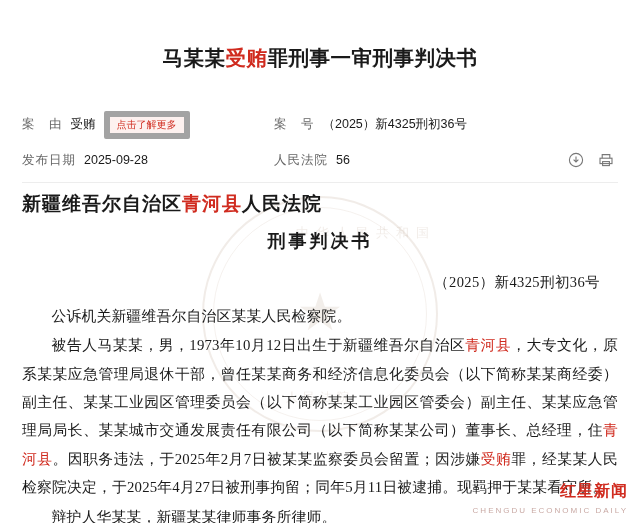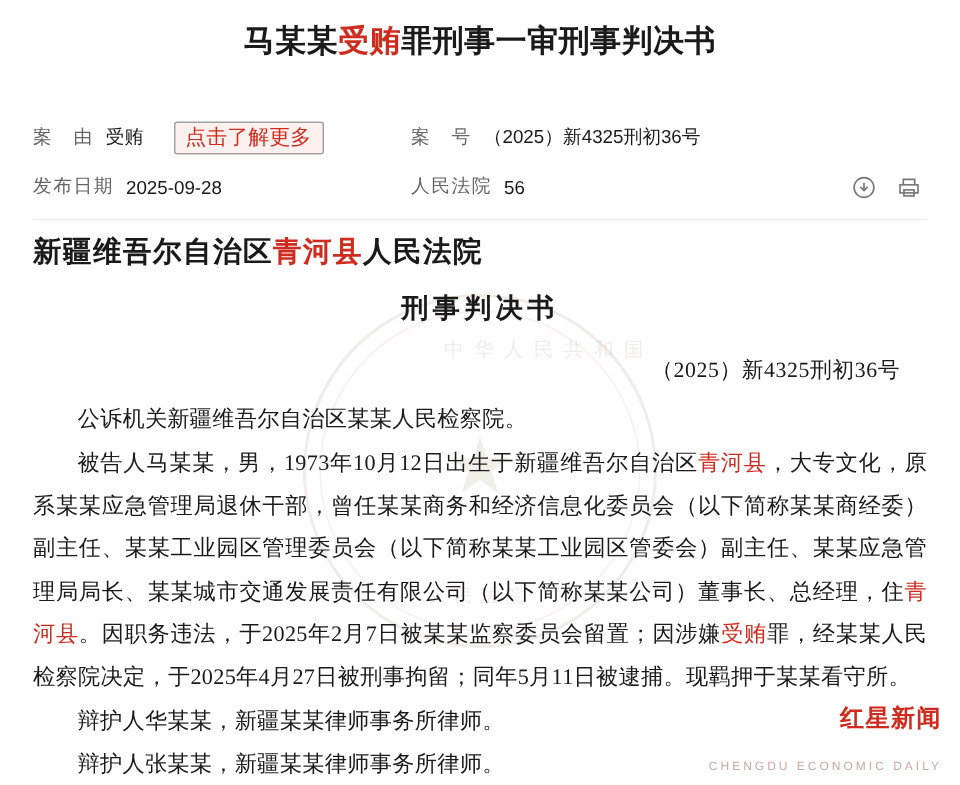--- a/index.html
+++ b/index.html
@@ -74,21 +74,21 @@
   }
 
   .content { position: relative; z-index: 2; }
 
   
   .headline {
     text-align: center;
     font-size: 20.5px;
     font-weight: bold;
     letter-spacing: 0.5px;
-    padding-top: 14px;
+    padding-top: 44px;
     line-height: 1.4;
     font-family: "Liberation Sans", "DejaVu Sans", sans-serif;
   }
   .hl-red { color: #d02b1f; }
 
   
   .meta {
     margin-top: 38px;
     font-size: 12.5px;
     color: #333;
@@ -109,26 +109,26 @@
     letter-spacing: 1px;
     white-space: nowrap;
   }
   .meta-value {
     color: #1a1a1a;
     margin-left: 8px;
     white-space: nowrap;
   }
   .more-btn {
     display: inline-block;
-    margin-left: 20px;
+    margin-left: 8px;
     padding: 2px 7px 3px;
-    border: 1px solid #a3a3a3;
+    border: 6px solid #a3a3a3;
     background: #fdf1ef;
     color: #d02b1f;
-    font-size: 14px;
+    font-size: 10px;
     border-radius: 2px;
     line-height: 1.1;
     white-space: nowrap;
     cursor: pointer;
   }
   .meta-right-icons {
     margin-left: auto;
     display: flex;
     align-items: center;
     gap: 14px;
@@ -201,21 +201,21 @@
     color: #d02b1f;
     font-size: 16px;
     font-weight: bold;
     letter-spacing: 1px;
     font-family: Liberation Sans, sans-serif;
   }
   .logo-sub {
     color: #c9a9a4;
     font-size: 8px;
     letter-spacing: 2px;
-    margin-top: 16px;
+    margin-top: 4px;
     font-family: "Liberation Sans", "DejaVu Sans", sans-serif;
   }
 </style>
 </head>
 <body>
 
 <div class="page">
 
   <div class="seal">
     <div class="seal-text">中华人民共和国</div>

